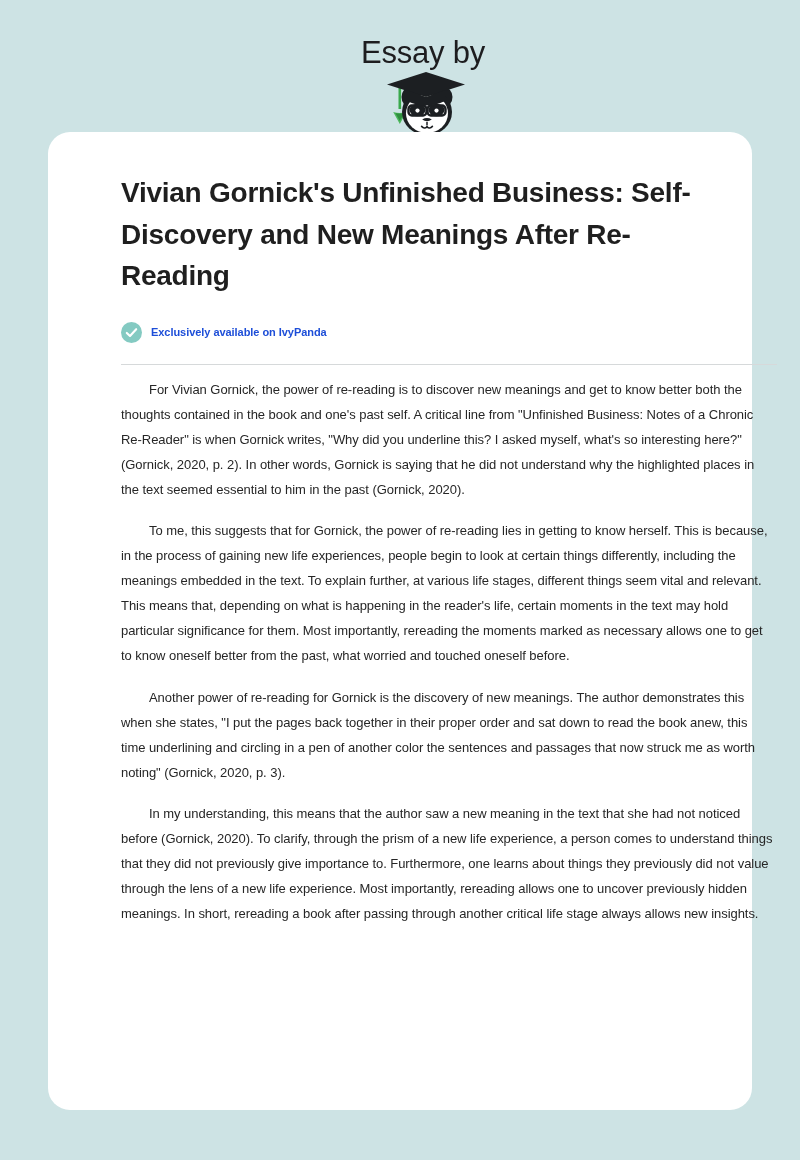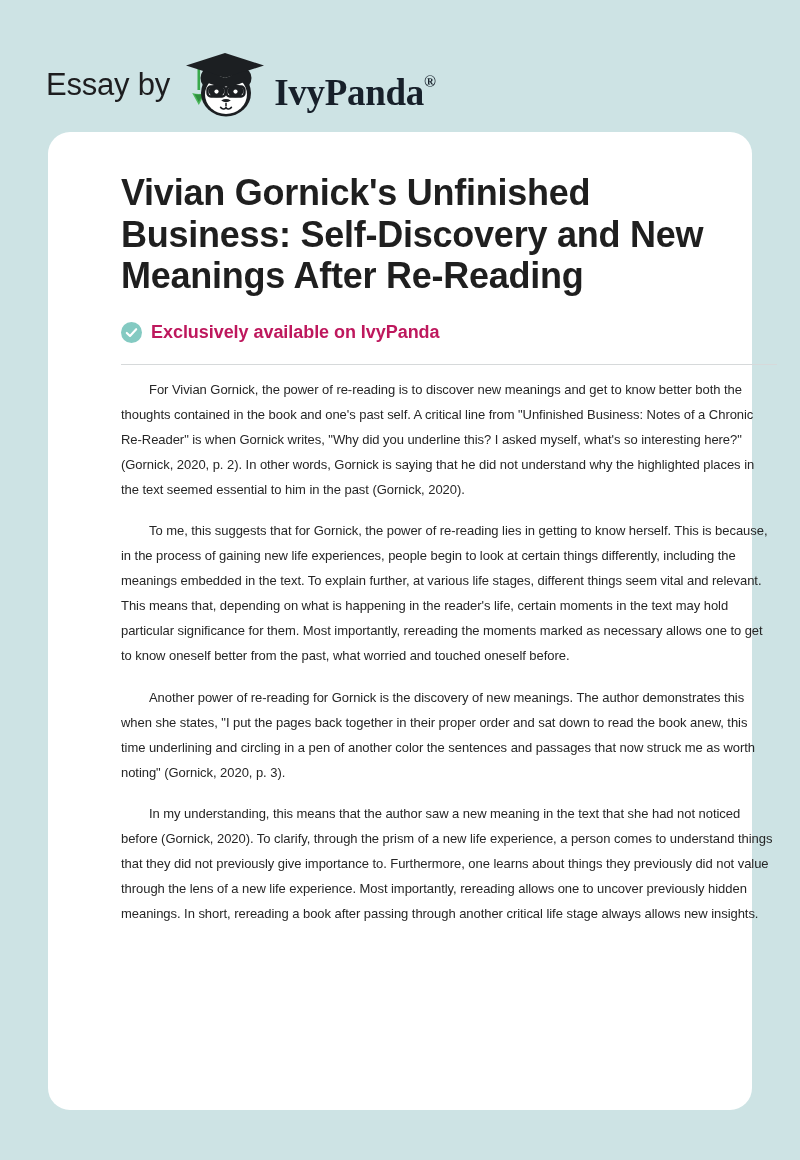--- a/index.html
+++ b/index.html
@@ -14,20 +14,21 @@
     font-family: "Liberation Sans", sans-serif;
     -webkit-font-smoothing: antialiased;
   }
 
   
   .brandbar {
     display: flex;
     align-items: center;
     padding: 37px 0 0 46px;
     height: 132px;
+    flex-direction: column;
   }
   .brand-essayby {
     font-family: "Liberation Sans", sans-serif;
     font-size: 31px;
     font-weight: 400;
     color: #1d1d1f;
     letter-spacing: -0.2px;
     line-height: 1;
   }
   .brand-logo-mark {
@@ -66,21 +67,21 @@
     width: 704px;
     min-height: 978px;
     background: #ffffff;
     border-radius: 22px;
     padding: 40px 31px 44px 25px;
   }
 
   .doc-title {
     margin: 0;
     padding: 0 0 0 48px;
-    font-size: 36px;
+    font-size: 28px;
     line-height: 41.5px;
     font-weight: 700;
     color: #1f1f1f;
     letter-spacing: -0.25px;
     max-width: 640px;
   }
 
   .badge-row {
     display: flex;
     align-items: center;
@@ -92,23 +93,23 @@
     height: 21px;
     border-radius: 50%;
     background: #84cac2;
     flex: none;
     display: flex;
     align-items: center;
     justify-content: center;
   }
   .badge-check svg { display: block; }
   .badge-text {
-    font-size: 18px;
-    font-weight: 700;
-    color: #be185d;
+    font-size: 11px;
+    font-weight: 700;
+    color: #1d4ed8;
     letter-spacing: -0.05px;
   }
 
   .divider {
     height: 1px;
     background: #d6d9da;
     margin: 21px 0 0 48px;
     width: 656px;
   }
 

